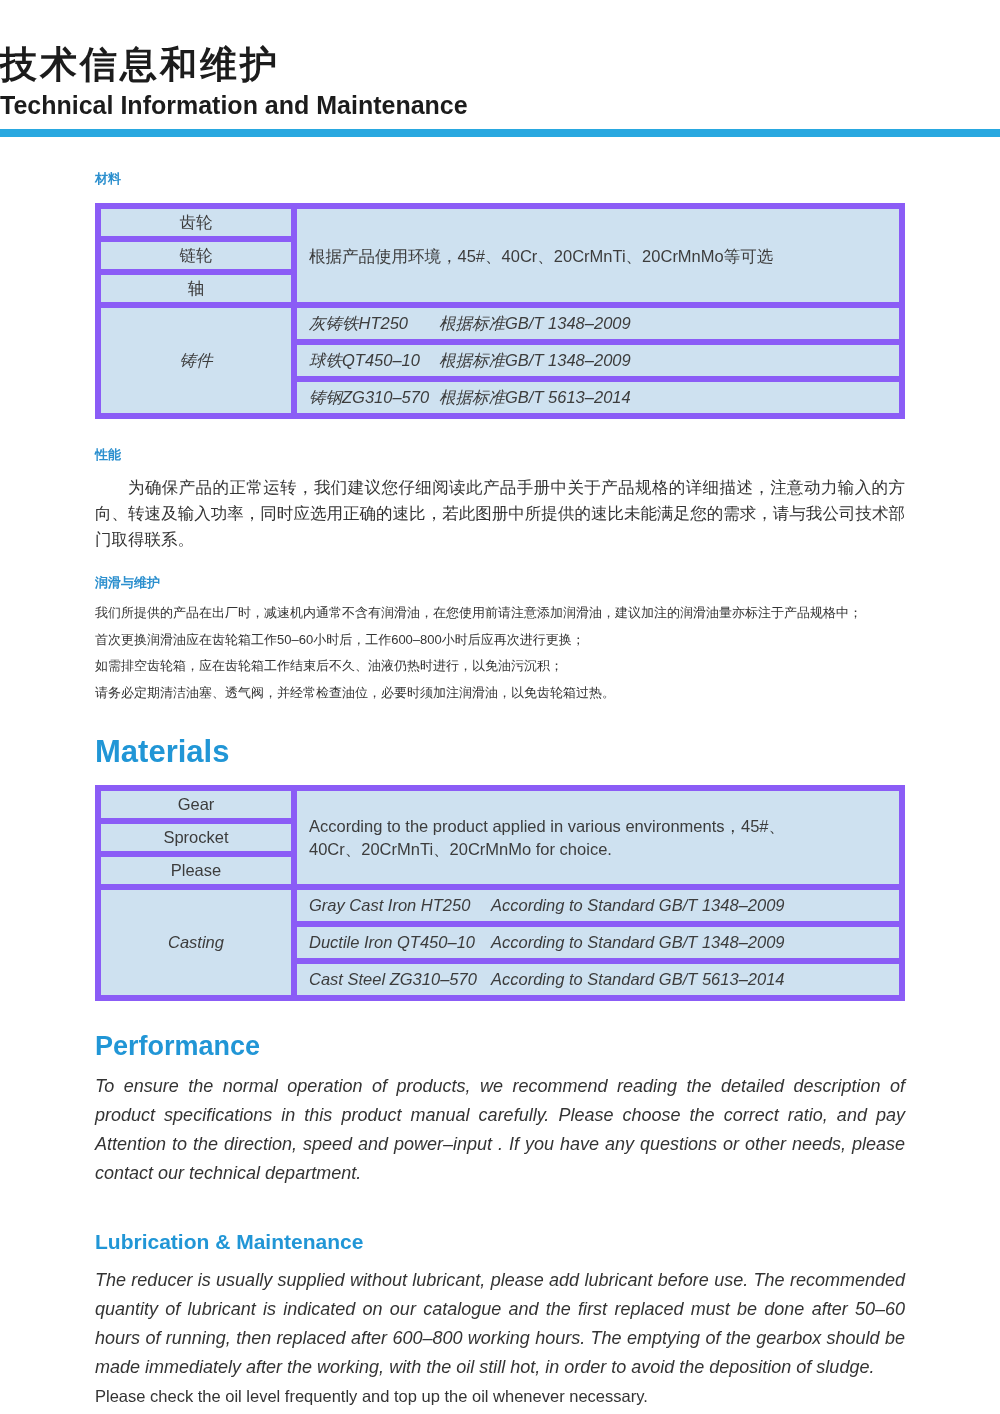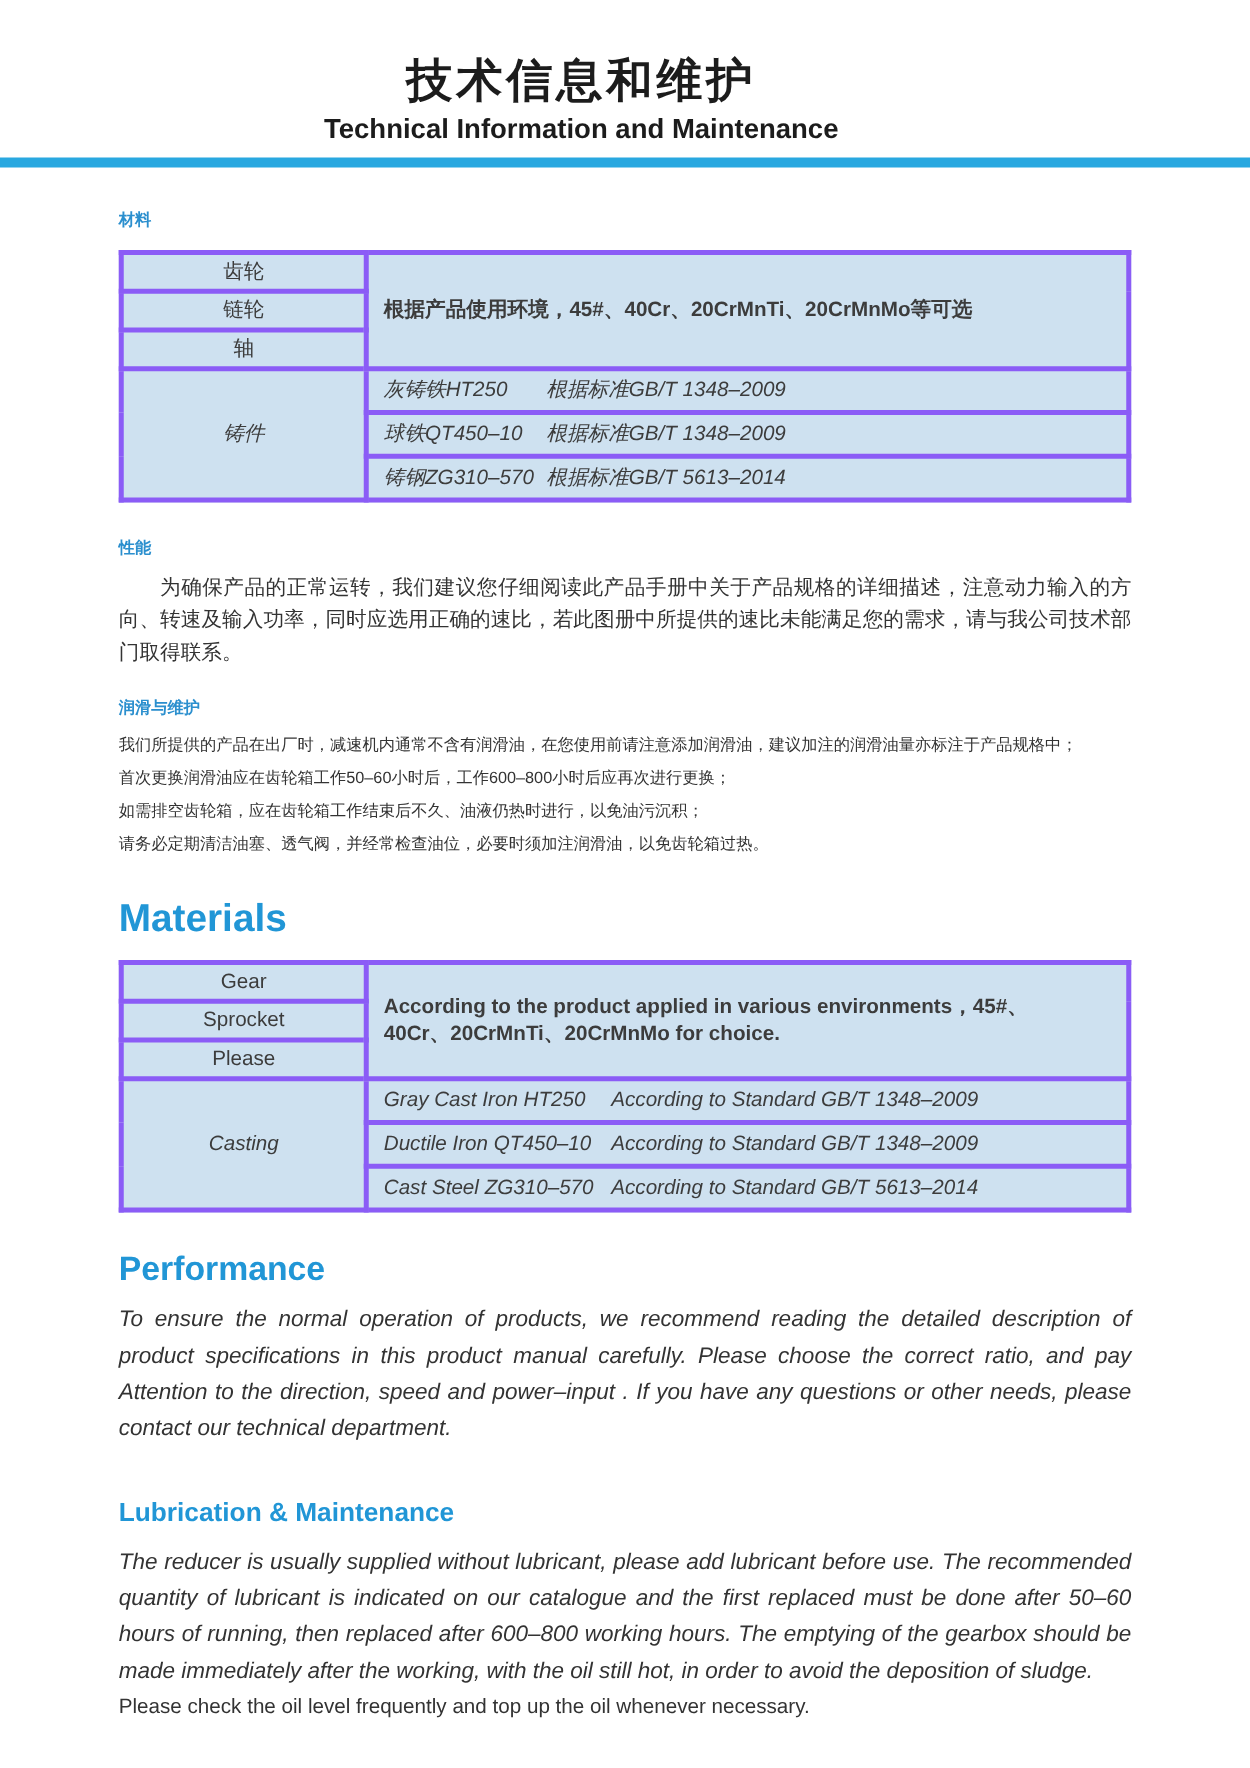--- a/index.html
+++ b/index.html
@@ -5,27 +5,27 @@
   html,body{margin:0;padding:0;background:#ffffff;}
   .page{
     position:relative;
     width:1000px;height:1414px;
     background:#ffffff;
     overflow:hidden;
     font-family:"Liberation Sans","DejaVu Sans",sans-serif;
     color:#3a3a3a;
   }
   
-  .header{padding:42px 70px 0 0;text-align:center;}
+  .header{padding:42px 70px 0 0;text-align:left;}
   .title-zh{
     font-size:37px;font-weight:600;color:#1c1c1c;
     letter-spacing:3px;line-height:1.25;
   }
   .title-en{
-    font-size:22px;font-weight:700;color:#1c1c1c;
+    font-size:25px;font-weight:700;color:#1c1c1c;
     line-height:1.2;margin-top:2px;
   }
   .header-rule{height:8px;background:#29A8E0;margin-top:9px;width:100%;}
   
   .content{padding:0 95px;}
   .sec-title-zh{color:#2B8FCE;font-size:13px;font-weight:600;}
   .t-materials-zh{margin:33px 0 15px 0;}
   .t-perf-zh{margin:27px 0 10px 0;}
   .t-lub-zh{margin:22px 0 8px 0;}
   .sec-title-en{color:#2196D6;font-weight:700;}
@@ -33,32 +33,32 @@
   .t-perf-en{font-size:27px;margin:30px 0 10px 0;}
   .t-lub-en{font-size:21px;margin:42px 0 12px 0;}
   
   table.mat{
     width:100%;border-collapse:collapse;
     background:#CEE1F0;
     border:3px solid #1E9CD8;
     table-layout:fixed;
   }
   table.mat td{
-    border:4px solid #8b5cf6;
+    border:6px solid #8b5cf6;
     font-size:16.5px;color:#3c3c3c;
     padding:0 12px;
   }
   table.mat td.lbl{text-align:center;padding:0 4px;}
   col.c1{width:196px;}
   tr.row-sm td{height:27px;}
   tr.row-cast td{height:31px;font-style:italic;}
   tr.cast-top td{border-top:3px solid #1E9CD8;}
   .cname{display:inline-block;min-width:130px;}
   .cname-en{display:inline-block;min-width:182px;}
-  td.desc{line-height:1.35;font-weight:bold;}
+  td.desc{line-height:1.35;}
   
   .para-zh{
     font-size:16.5px;line-height:26px;color:#333;
     text-align:justify;
   }
   .para-zh.indent{text-indent:2em;}
   .lub-line{font-size:13px;line-height:26.5px;color:#333;text-align:justify;}
   .para-en{
     font-size:18px;line-height:29px;color:#333;
     text-align:justify;

